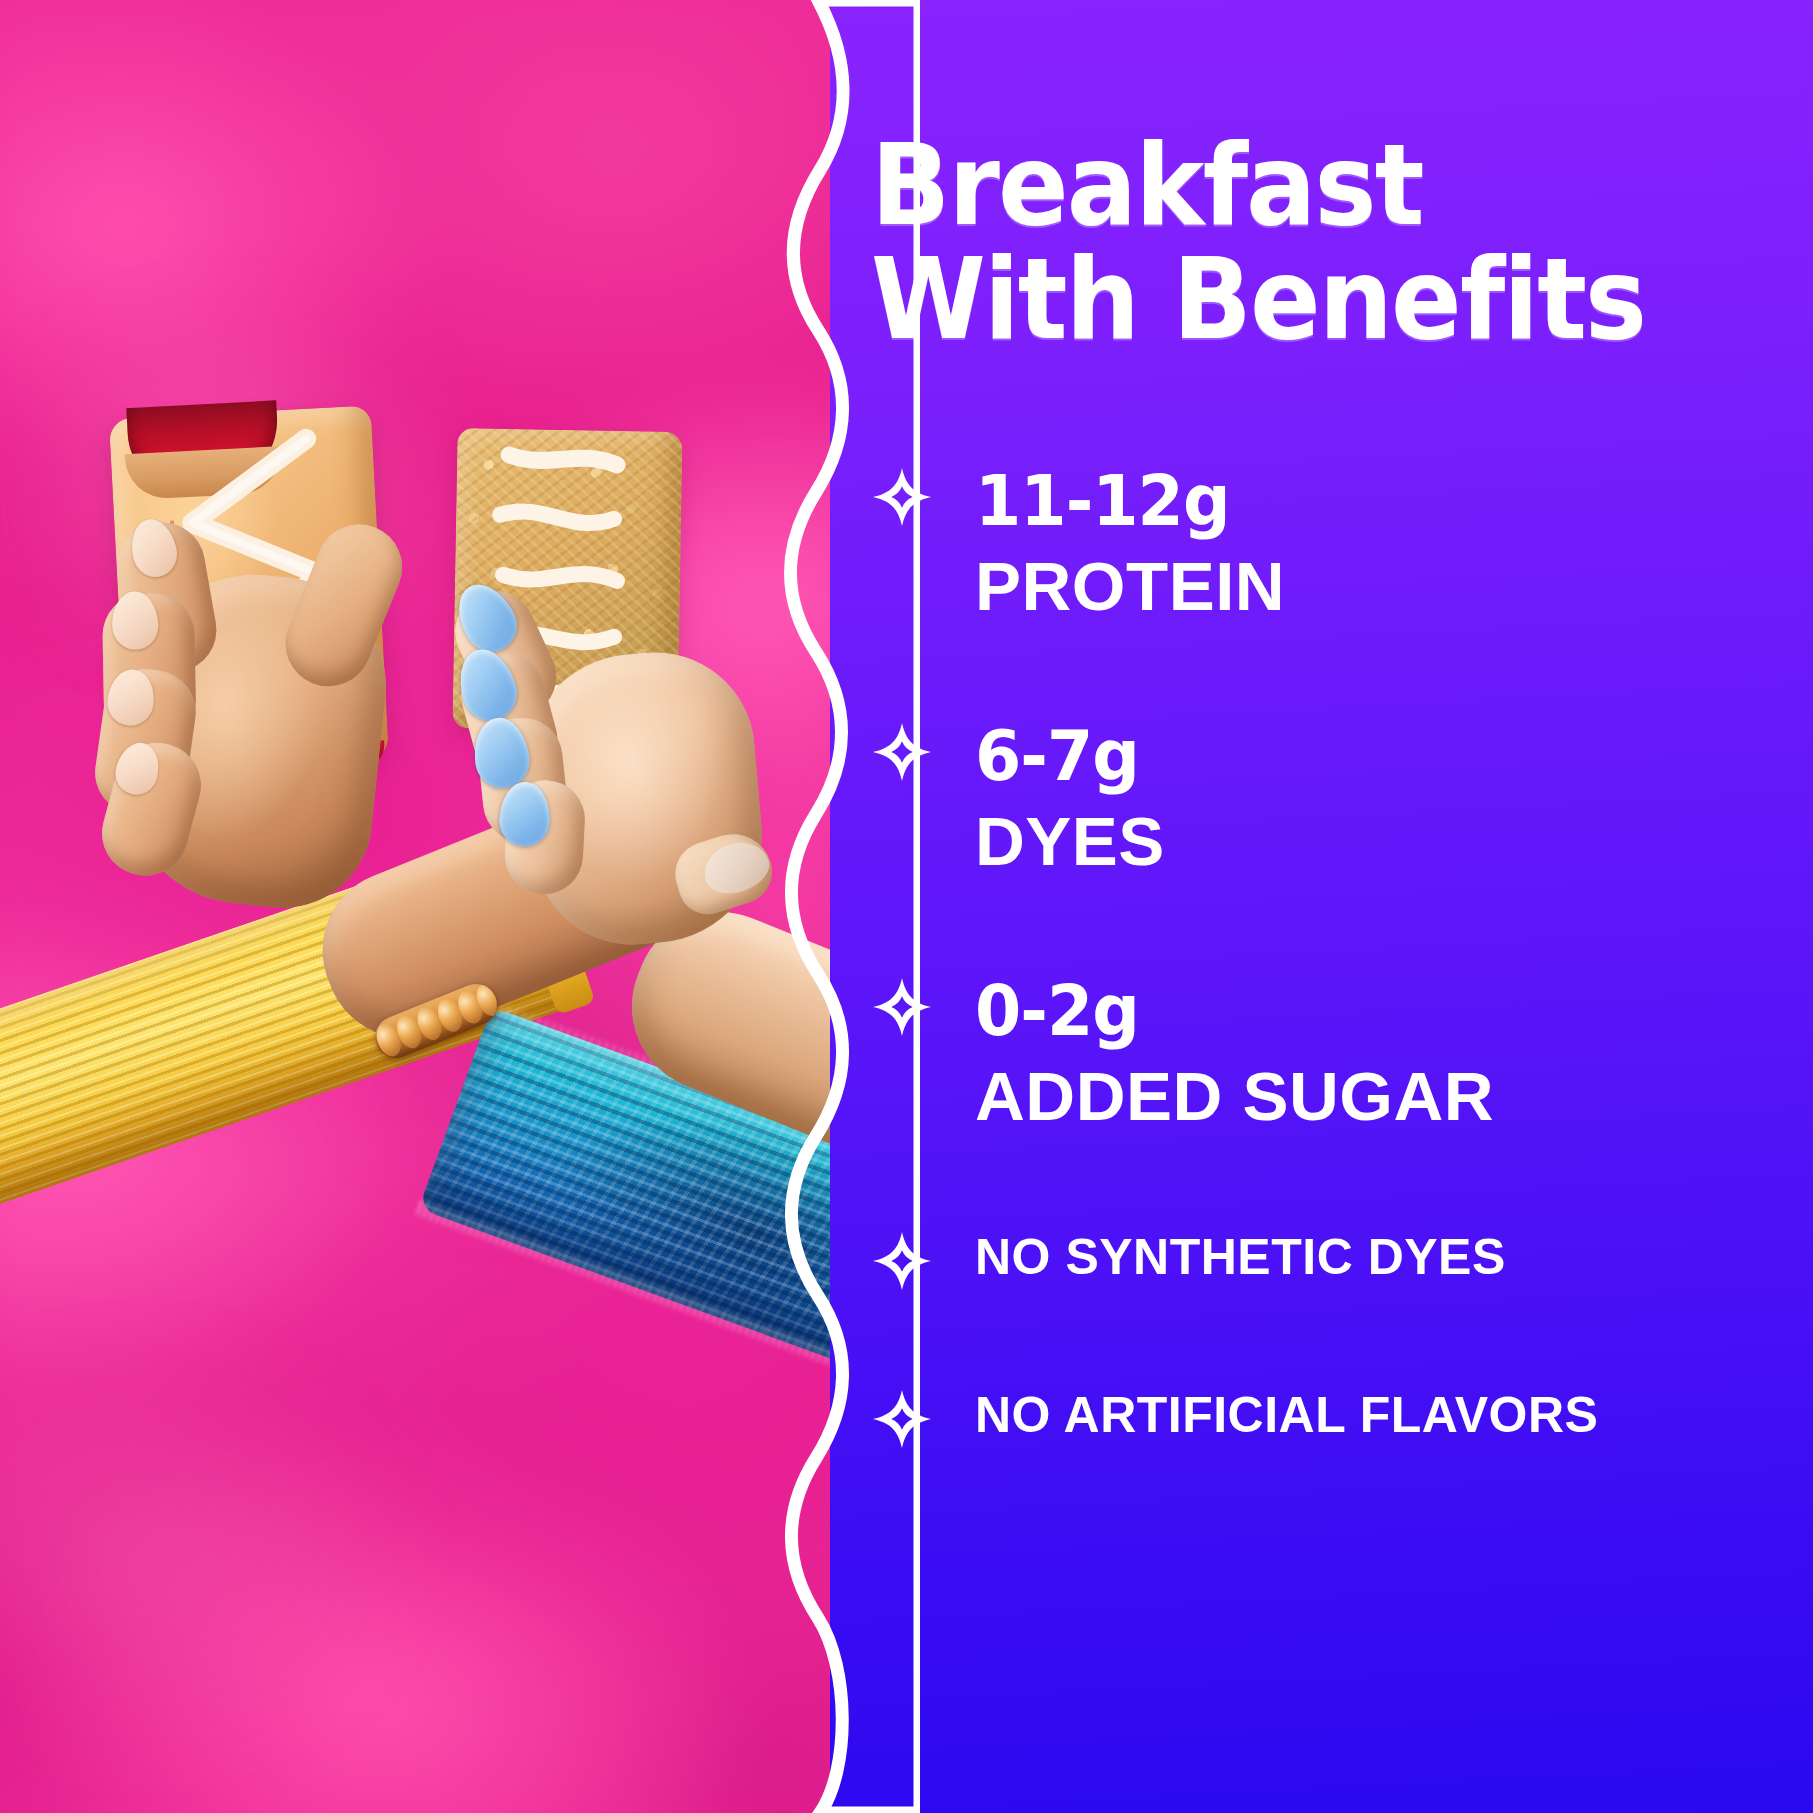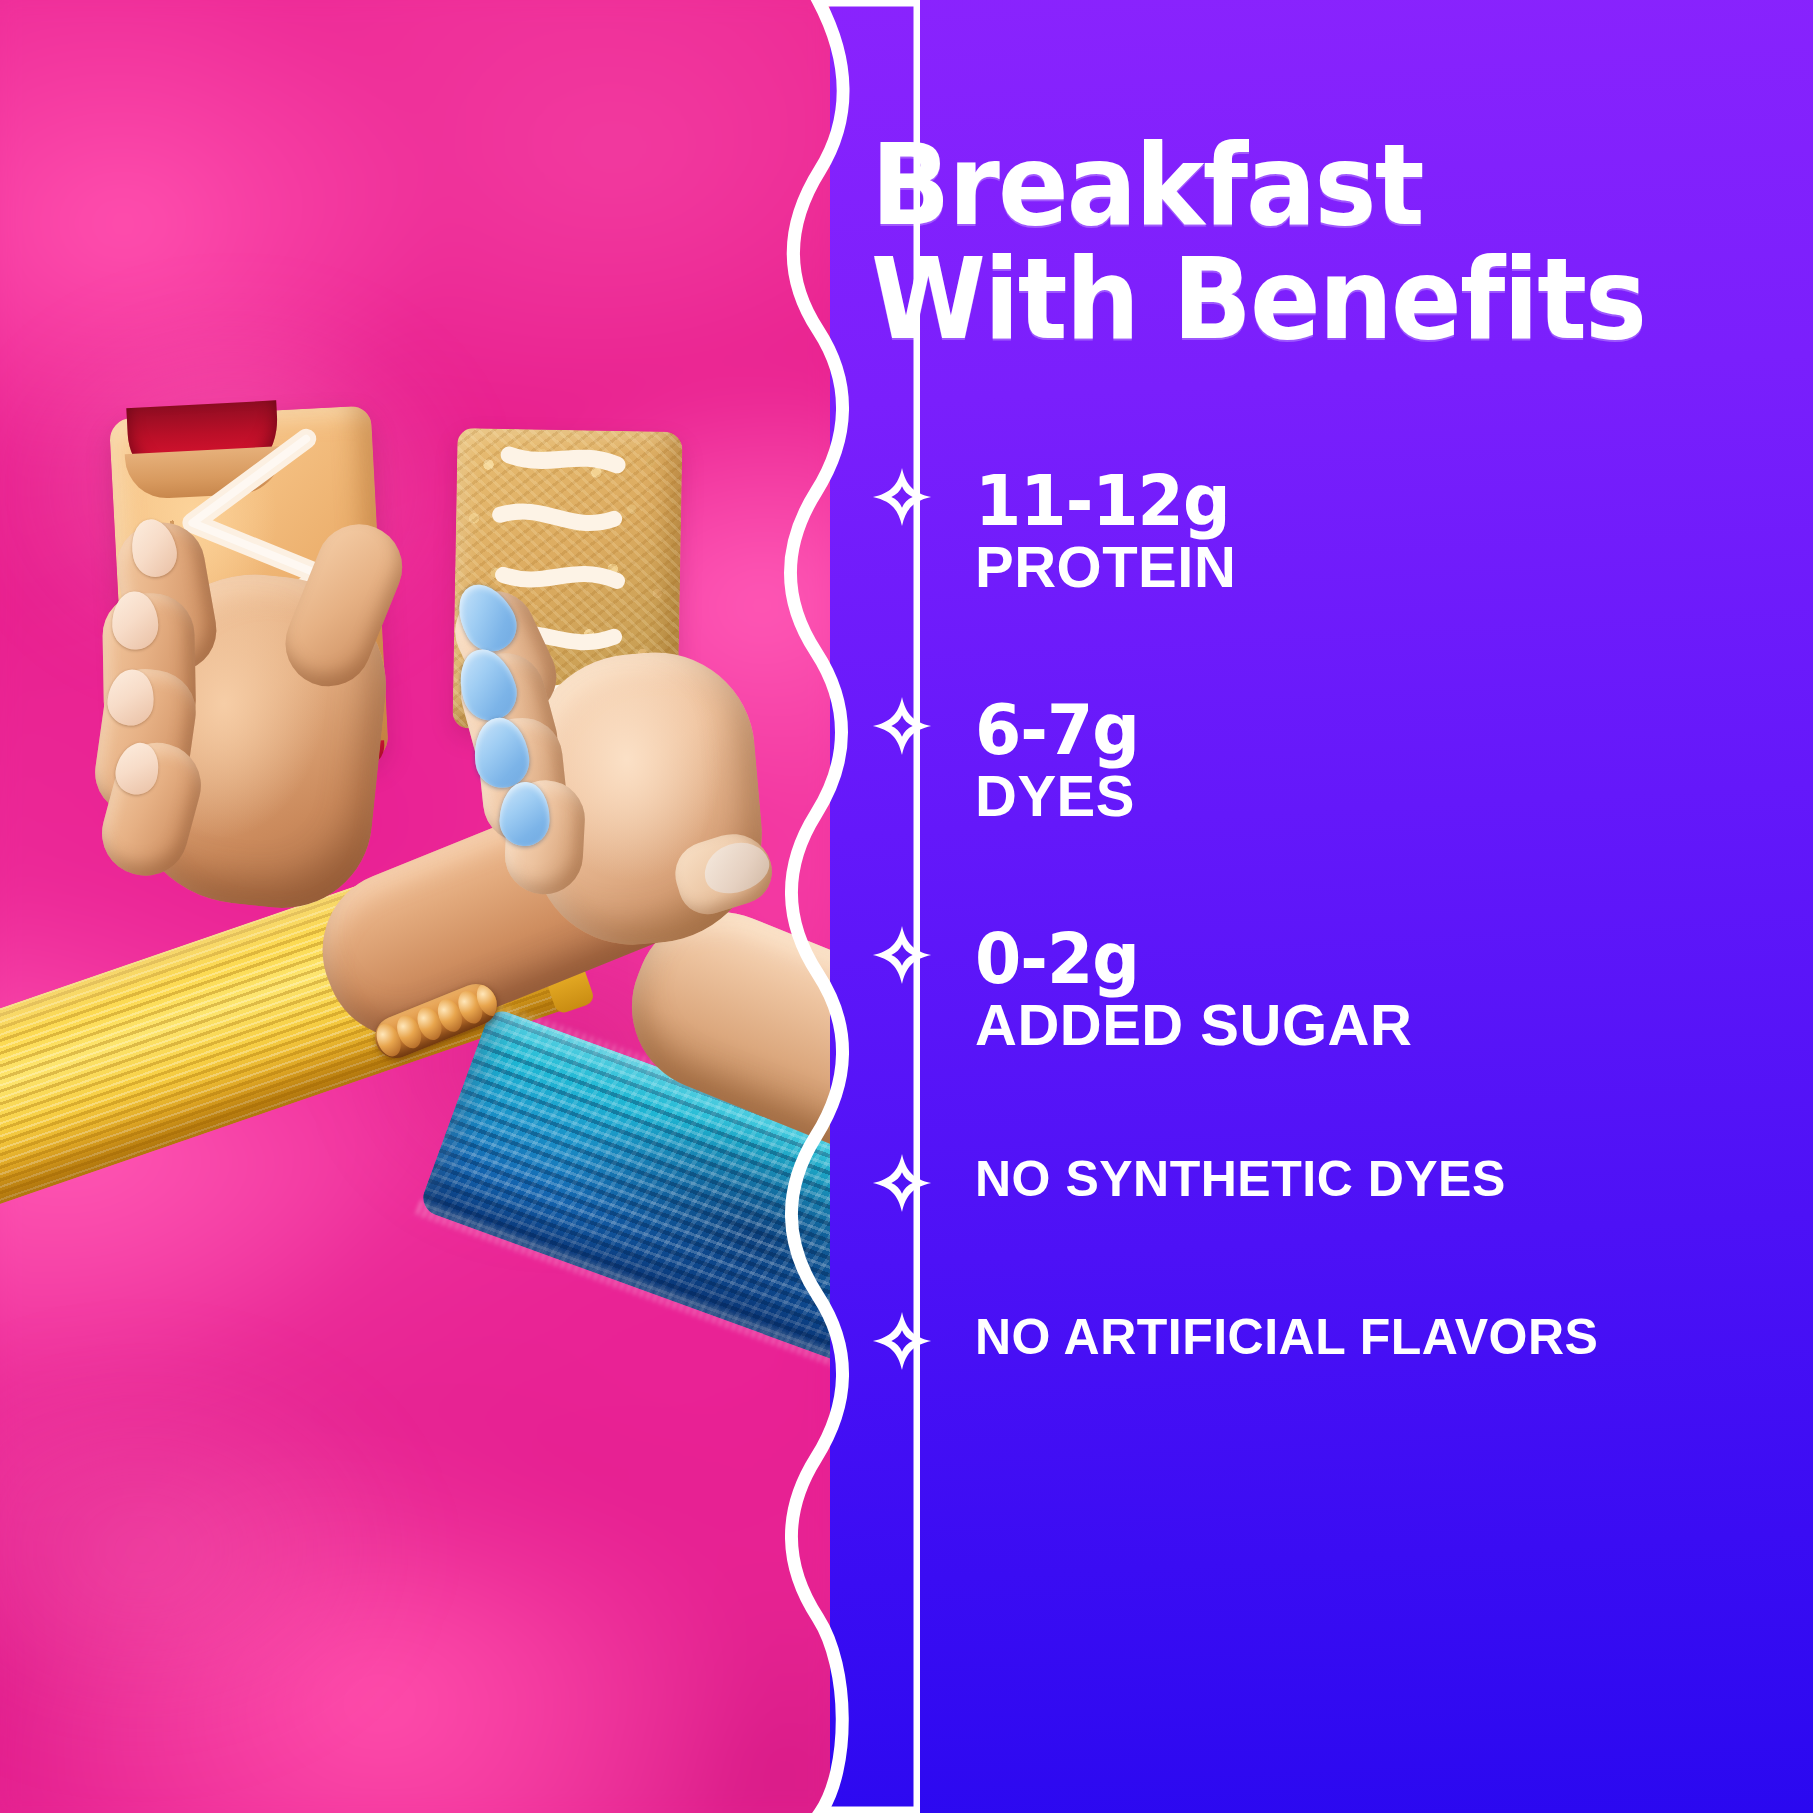--- a/index.html
+++ b/index.html
@@ -327,24 +327,24 @@
     font-weight:700;
     font-size:70px;
     line-height:1.0;
     letter-spacing:-1px;
     transform:scaleX(.95);
     transform-origin:left center;
   }
   .blabel{
     font-family:"Liberation Sans", sans-serif;
     font-weight:700;
-    font-size:58px;
+    font-size:69px;
     line-height:1.08;
     letter-spacing:.5px;
-    margin-top:0;
+    margin-top:14px;
   }
   .benefit.two-line .blabel{ font-size:50px; margin-top:0; }
 </style>
 </head>
 <body>
 
 <div id="ad">
 
   <div class="panel-right"></div>
 

